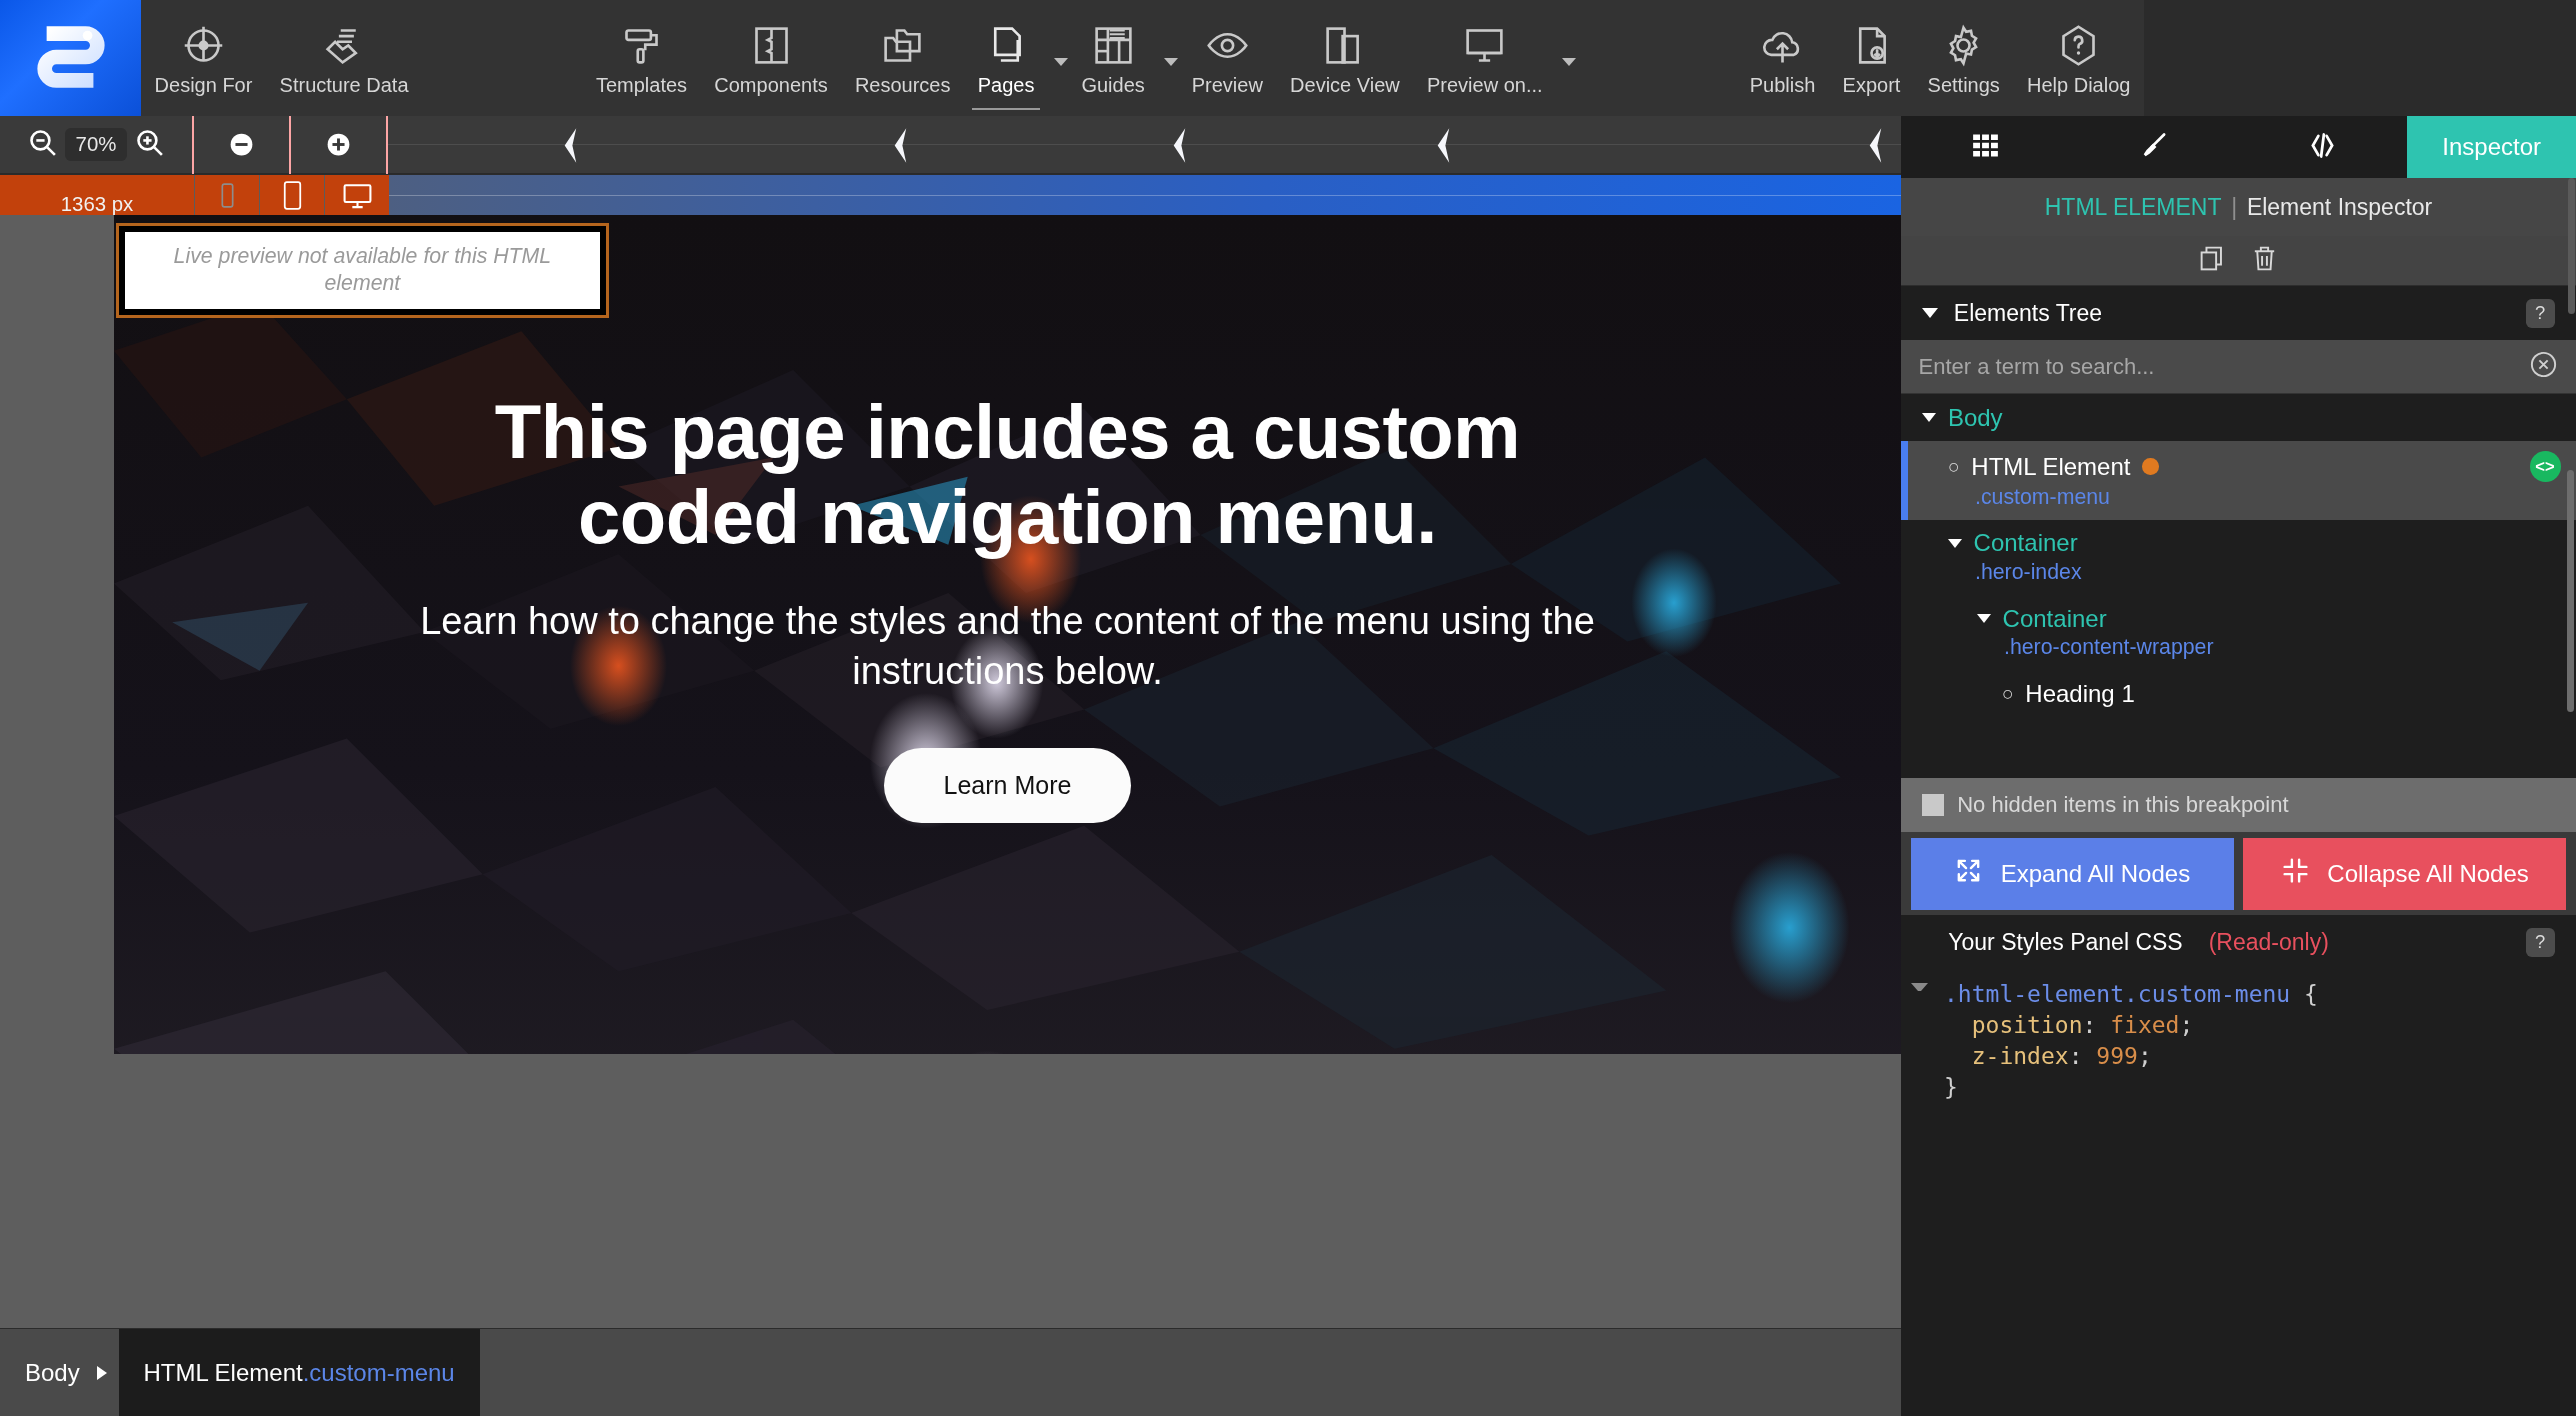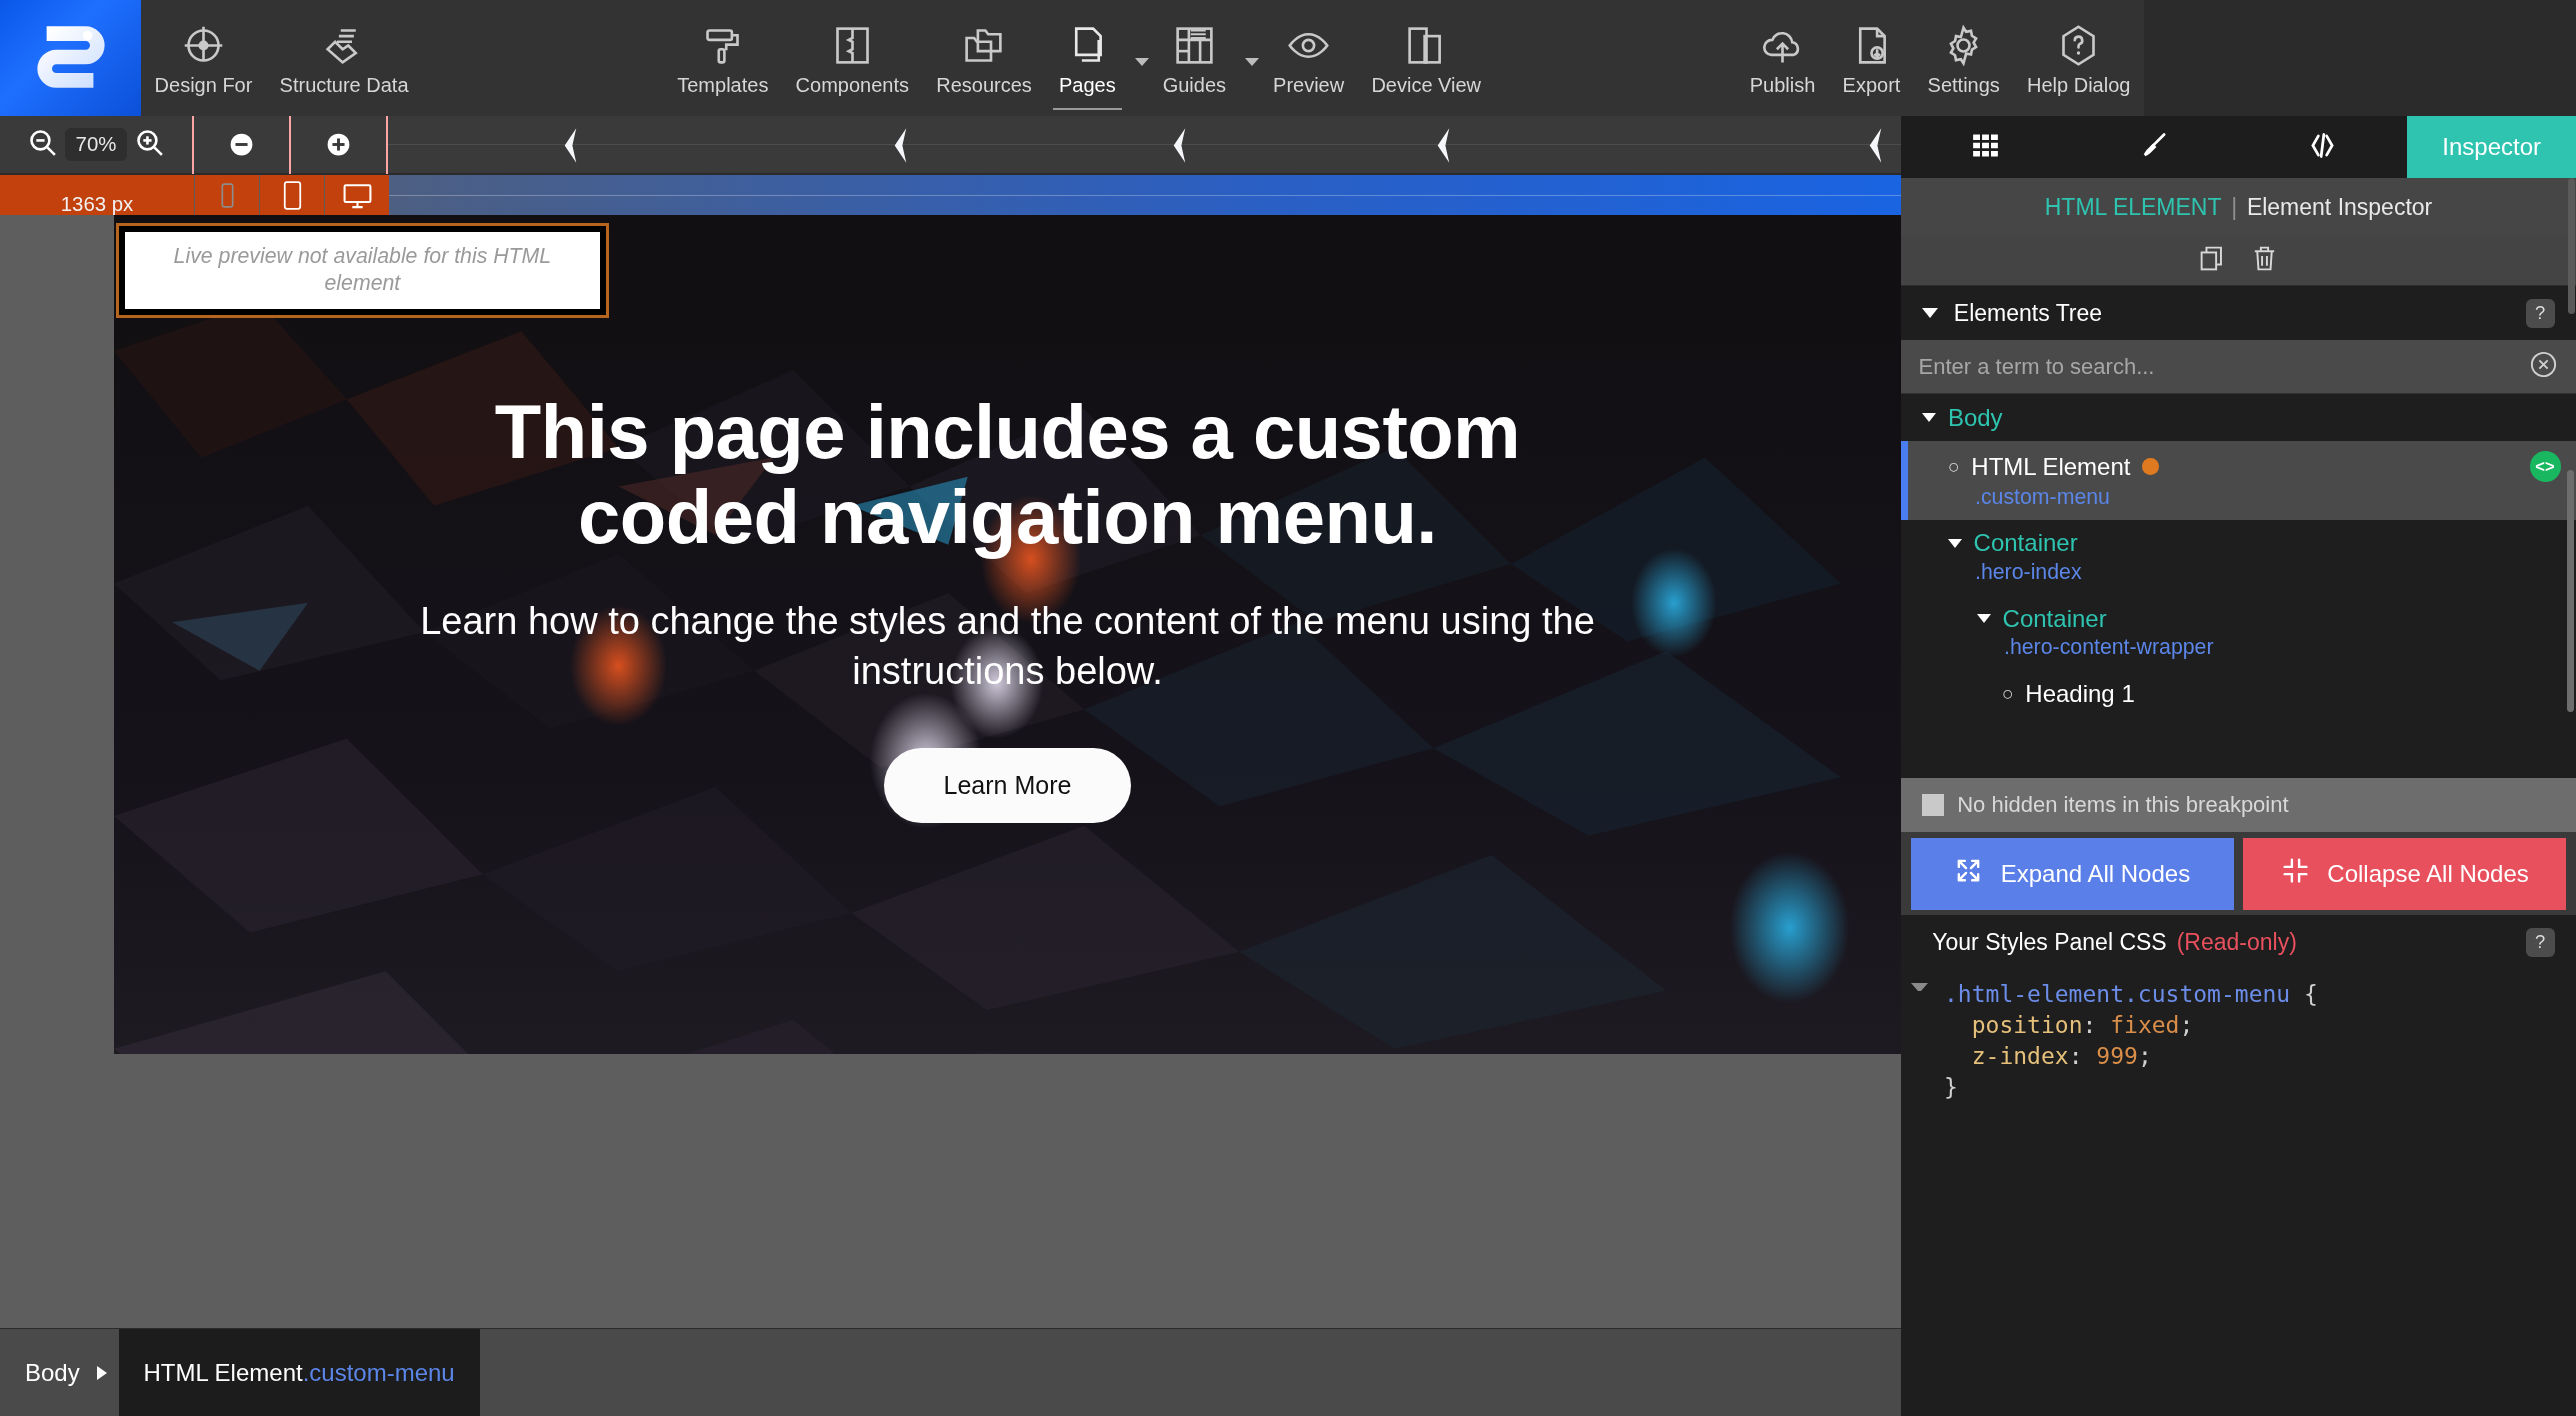--- a/index.html
+++ b/index.html
@@ -209,21 +209,21 @@
   #node-btns { height: 83px; background: #3a3a3a; display:flex; align-items:center; padding: 5.8px 9.7px; gap: 9.7px; }
   .nbtn {
     flex:1 1 0; height: 72px; border: none; color: #fff; font-size: 24px; cursor: pointer;
     display:flex; align-items:center; justify-content:center; gap: 17.5px;
     font-family: "Liberation Sans", sans-serif;
   }
   #expand-btn { background: #5b7fe8; }
   #collapse-btn { background: #e8505e; }
 
   #css-head {
-    height: 54px; background: #1e1e1e; display:flex; align-items:center; gap: 10px; padding: 0 21.3px;
+    height: 54px; background: #1e1e1e; display:flex; align-items:center; gap: 26px; padding: 0 21.3px;
     color: #fff; font-size: 23px;
   }
   #css-head .ro { color: #e8505e; }
   #css-body {
     flex: 1 1 auto; background: #1e1e1e; padding: 9.7px 0 0 0; position: relative;
     font-family: "Liberation Mono", monospace; font-size: 23px; line-height: 31px;
   }
   #css-body .gutter {
     position:absolute; left: 9.7px; top: 13.6px; width: 17.5px; height: 0;
     border-left: 7.8px solid transparent; border-right: 7.8px solid transparent; border-top: 8.7px solid #8a8a8a;
@@ -357,20 +357,33 @@
     <div class="tb-item">
       <span class="ic">
         <svg width="45" height="45" viewBox="0 0 24 24" fill="none" stroke="#c9c9c9" stroke-width="1.4">
           <rect x="3" y="3" width="9" height="18"></rect>
             <rect x="11" y="7" width="8" height="14"></rect>
         </svg>
       </span>
       <span class="lb">Device View</span>
     </div>
 
+    <div class="tb-item-wrap">
+      <div class="tb-item">
+        <span class="ic">
+          <svg width="45" height="45" viewBox="0 0 24 24" fill="none" stroke="#c9c9c9" stroke-width="1.4">
+            <rect x="3" y="4" width="18" height="12"></rect>
+              <line x1="3" y1="16" x2="21" y2="16"></line>
+            <path d="M9 20h6M12 16v4"></path>
+          </svg>
+        </span>
+        <span class="lb">Preview on...</span>
+      </div>
+      <span class="caret"></span>
+    </div>
   </div>
 
   <div class="spacer-lg"></div>
 
   <div class="tb-group">
     <div class="tb-item">
       <span class="ic">
         <svg width="45" height="45" viewBox="0 0 24 24" fill="none" stroke="#c9c9c9" stroke-width="1.4">
           <path d="M6 17a4 4 0 0 1 .6-8 5.5 5.5 0 0 1 10.6 1.3A3.5 3.5 0 0 1 18 17z"></path>
           <path d="M12 21v-9M9 14l3-3 3 3"></path>

